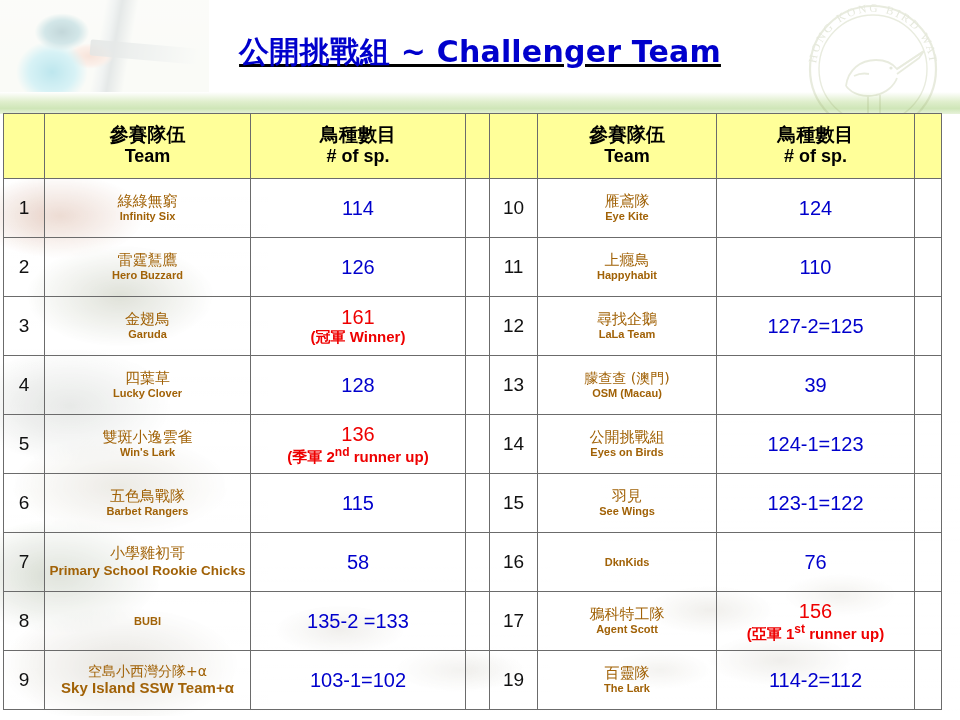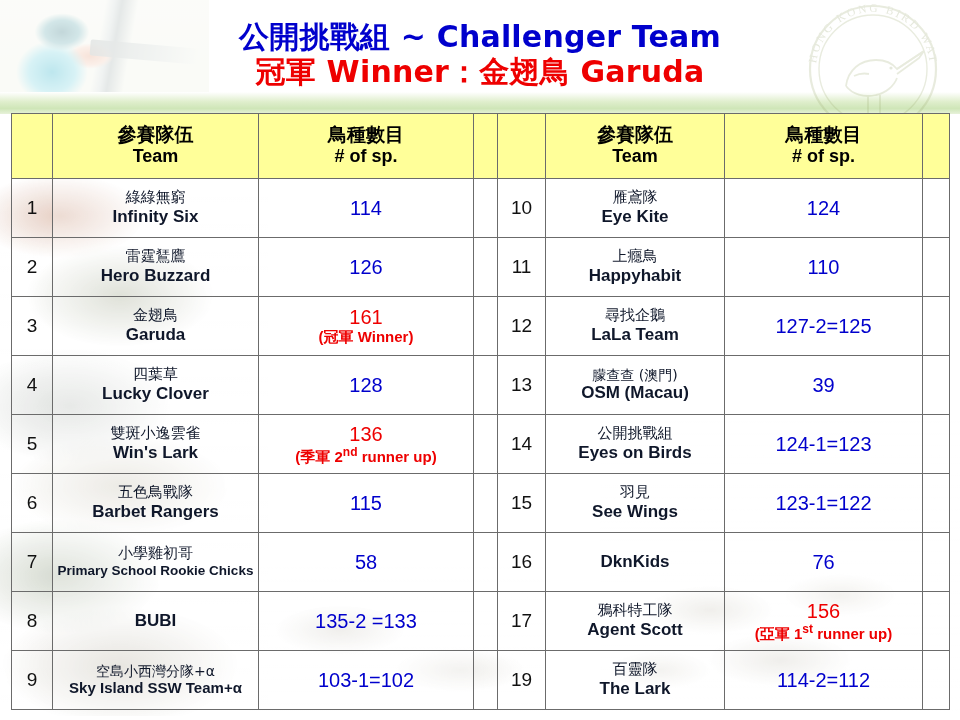--- a/index.html
+++ b/index.html
@@ -62,29 +62,29 @@
   }
   .bg-photo-mid{
     left:250px;top:560px;width:300px;height:160px;
     background:
       radial-gradient(ellipse 90px 34px at 90px 70px, rgba(170,165,150,.45) 0%, rgba(255,255,255,0) 72%),
       radial-gradient(ellipse 90px 30px at 210px 110px,rgba(180,175,160,.40) 0%, rgba(255,255,255,0) 72%),
       linear-gradient(180deg,rgba(255,255,255,.5),rgba(255,255,255,.4));
   }
 
   
-  #title-block{position:relative;z-index:3;text-align:center;padding-top:19px;}
+  #title-block{position:relative;z-index:3;text-align:center;padding-top:34px;text-decoration:underline;}
   .title-line{font-weight:bold;letter-spacing:.2px;line-height:1.18;white-space:nowrap;}
   .title-line1{font-size:30px;color:#0000cc;}
   .title-line2{font-size:30px;color:#ee0000;}
   .cjk{font-family:"DejaVu Sans","Liberation Sans",sans-serif;}
 
   
   #results-table{
-    position:absolute;left:11px;top:113px;width:938px;
+    position:absolute;left:3px;top:113px;width:938px;
     border-collapse:collapse;z-index:4;table-layout:fixed;
     font-size:15px;
     border-radius:12px;
   }
   #results-table td{
     border:1px solid #6b6b6b;
     padding:0 2px;
     vertical-align:middle;
     text-align:center;
   }
@@ -104,26 +104,26 @@
     height:64px;font-weight:bold;color:#000;
     padding:2px 4px;
   }
   tr.hdr td.gapcell, tr.hdr td.endcell{background:#ffff99;}
   .hdr-cjk{font-size:19px;line-height:1.15;}
   .hdr-en{font-size:18px;line-height:1.2;}
 
   
   tbody tr{height:59px;}
   td.rank{font-size:19px;color:#111;background:rgba(255,255,255,.05);}
-  td.team{color:#0f172a;line-height:1.18;}
+  td.team{color:#a16207;line-height:1.18;}
   td.num{color:#0000cc;font-size:20px;line-height:1.15;white-space:nowrap;}
   td.gapcell,td.endcell{background:rgba(255,255,255,.0);}
 
   .team-cjk{font-size:15px;display:block;}
-  .team-en{font-size:17px;font-weight:bold;display:block;}
+  .team-en{font-size:11px;font-weight:bold;display:block;}
   .team-en.small{font-size:13.5px;}
   .team-en.medium{font-size:15px;}
   .team-cjk.small{font-size:14px;}
 
   td.num.highlight{color:#ee0000;}
   .num-main{display:block;}
   .num-note{display:block;font-size:15px;font-weight:bold;color:#ee0000;line-height:1.1;}
   .num-note sup{font-size:12px;vertical-align:super;}
 
   
@@ -155,21 +155,20 @@
       <path d="M70,101 L70,126 M82,101 L82,126"></path>
       <path d="M62,128 L86,128 M60,131 L90,131"></path>
       <path d="M56,82 C60,80 66,79 71,80"></path>
     </g>
     <circle cx="93" cy="74" r="1.6" fill="#8c9a62"></circle>
   </svg>
 </div>
 
 <div id="title-block">
   <div class="title-line title-line1 cjk">公開挑戰組 ~ Challenger  Team</div>
-  <div class="title-line title-line2 cjk">冠軍 Winner：金翅鳥 Garuda</div>
 </div>
 
 <table id="results-table">
   <colgroup>
     <col class="c-rank">
       <col class="c-team">
       <col class="c-num">
     <col class="c-gap">
       <col class="c-rank2">
       <col class="c-team2">

